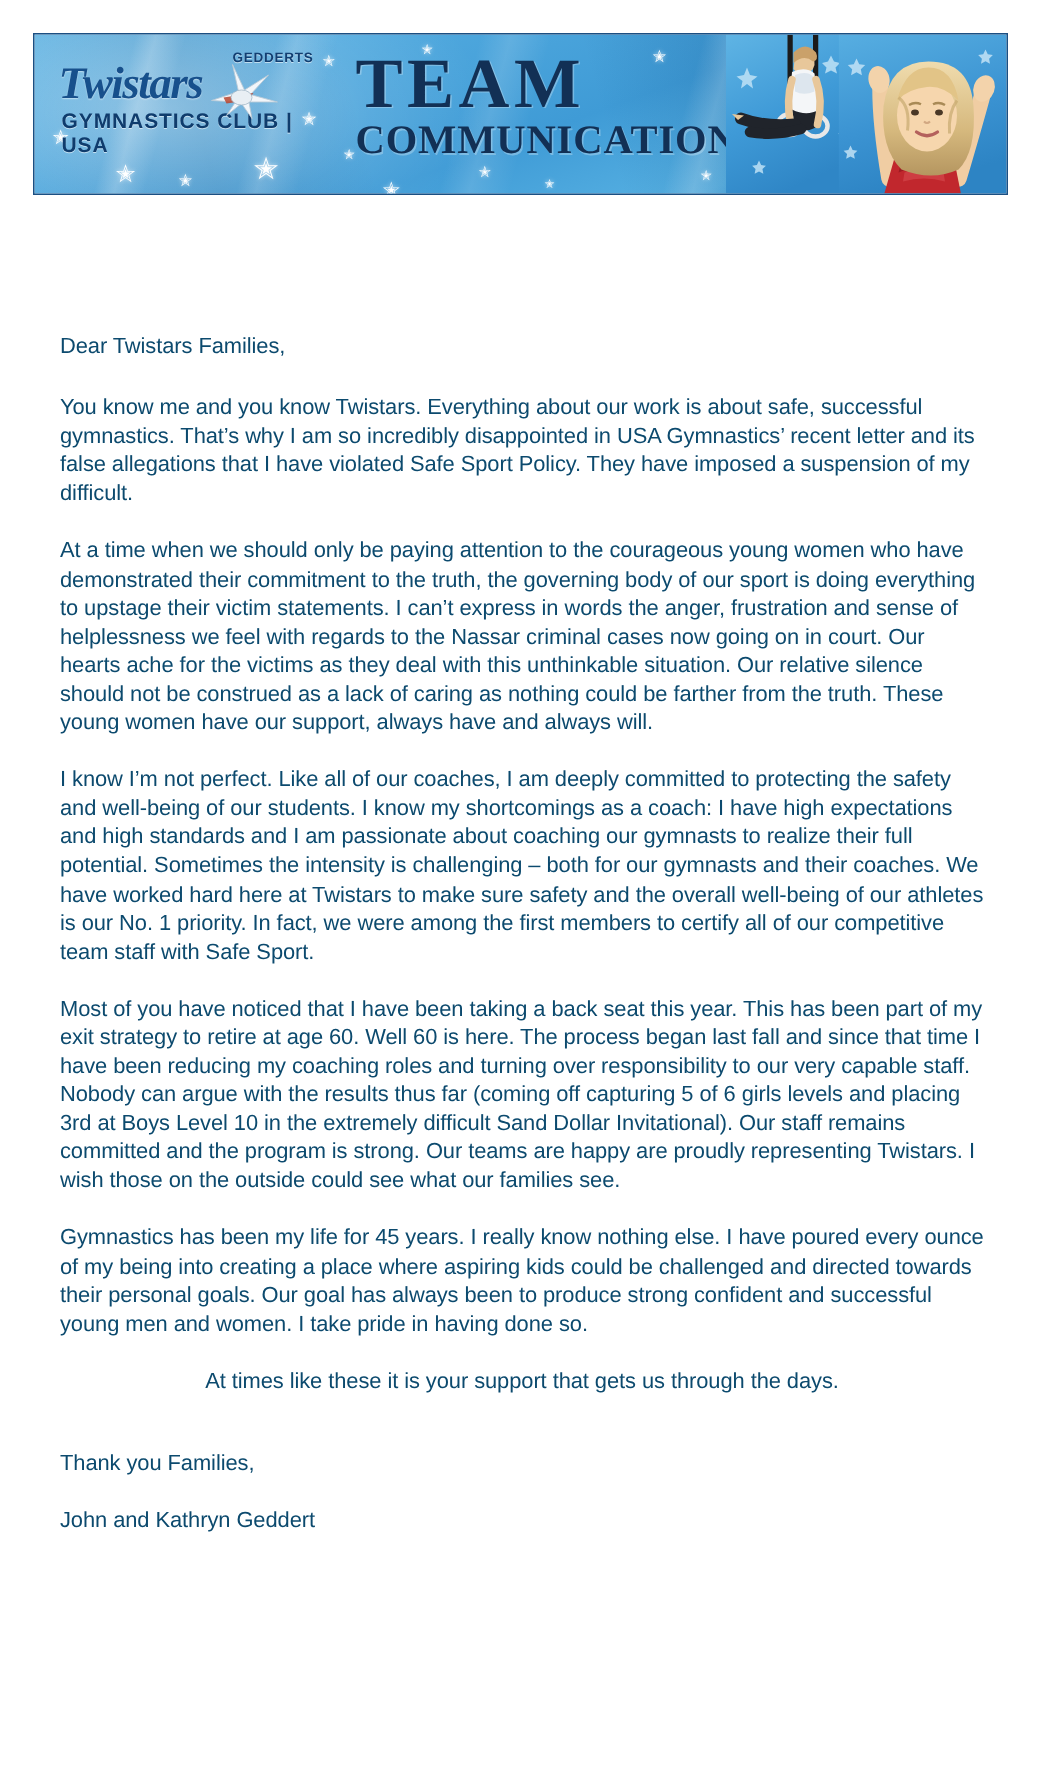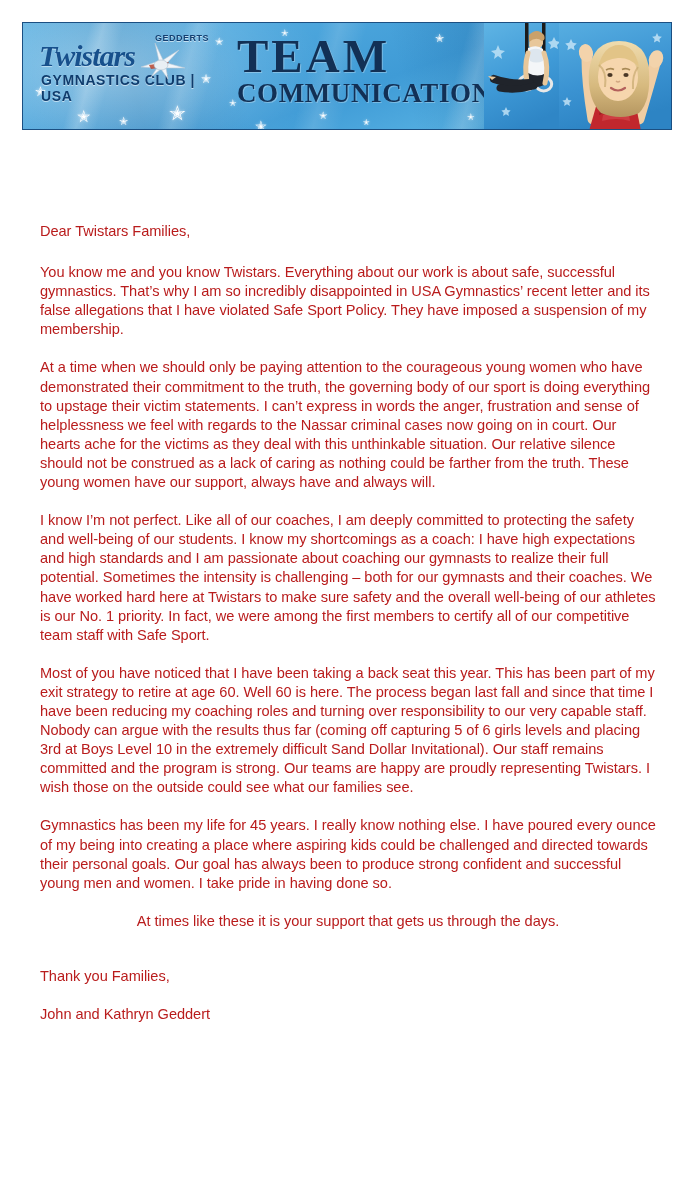--- a/index.html
+++ b/index.html
@@ -152,21 +152,21 @@
     width: 112px; height: 106px;
     overflow: hidden;
   }
 
   
   .letter {
     position: absolute;
     left: 40px;
     top: 222px;
     width: 616px;
-    color: #b91c1c;
+    color: #0c4a6e;
     font-size: 14.6px;
     line-height: 19.1px;
     letter-spacing: -0.05px;
   }
   .letter p {
     margin: 0 0 19px 0;
   }
   .letter p.salutation { margin-bottom: 22px; }
   .letter p.last-para  { margin-bottom: 36px; text-align: center; }
   .letter p.closing    { margin-bottom: 19px; }
@@ -300,21 +300,21 @@
 
         <path d="M40 42 q8 6 6 22" stroke="#c8a96f" stroke-width="2" fill="none" opacity="0.7"></path>
         <path d="M79 44 q-6 8 -5 22" stroke="#c8a96f" stroke-width="2" fill="none" opacity="0.7"></path>
       </svg>
     </div>
   </div>
 </div>
 
 <div class="letter">
   <p class="salutation">Dear Twistars Families,</p>
-  <p>You know me and you know Twistars. Everything about our work is about safe, successful gymnastics. That’s why I am so incredibly disappointed in USA Gymnastics’ recent letter and its false allegations that I have violated Safe Sport Policy. They have imposed a suspension of my membership.</p>
+  <p>You know me and you know Twistars. Everything about our work is about safe, successful gymnastics. That’s why I am so incredibly disappointed in USA Gymnastics’ recent letter and its false allegations that I have violated Safe Sport Policy. They have imposed a suspension of my difficult.</p>
   <p>At a time when we should only be paying attention to the courageous young women who have demonstrated their commitment to the truth, the governing body of our sport is doing everything to upstage their victim statements. I can’t express in words the anger, frustration and sense of helplessness we feel with regards to the Nassar criminal cases now going on in court. Our hearts ache for the victims as they deal with this unthinkable situation. Our relative silence should not be construed as a lack of caring as nothing could be farther from the truth. These young women have our support, always have and always will.</p>
   <p>I know I’m not perfect. Like all of our coaches, I am deeply committed to protecting the safety and well-being of our students. I know my shortcomings as a coach: I have high expectations and high standards and I am passionate about coaching our gymnasts to realize their full potential. Sometimes the intensity is challenging – both for our gymnasts and their coaches. We have worked hard here at Twistars to make sure safety and the overall well-being of our athletes is our No. 1 priority. In fact, we were among the first members to certify all of our competitive team staff with Safe Sport.</p>
   <p>Most of you have noticed that I have been taking a back seat this year. This has been part of my exit strategy to retire at age 60. Well 60 is here. The process began last fall and since that time I have been reducing my coaching roles and turning over responsibility to our very capable staff. Nobody can argue with the results thus far (coming off capturing 5 of 6 girls levels and placing 3rd at Boys Level 10 in the extremely difficult Sand Dollar Invitational). Our staff remains committed and the program is strong. Our teams are happy are proudly representing Twistars. I wish those on the outside could see what our families see.</p>
   <p>Gymnastics has been my life for 45 years. I really know nothing else. I have poured every ounce of my being into creating a place where aspiring kids could be challenged and directed towards their personal goals. Our goal has always been to produce strong confident and successful young men and women. I take pride in having done so.</p>
   <p class="last-para">At times like these it is your support that gets us through the days.</p>
   <p class="closing">Thank you Families,</p>
   <p class="signature">John and Kathryn Geddert</p>
 </div>
 
 </body></html>

